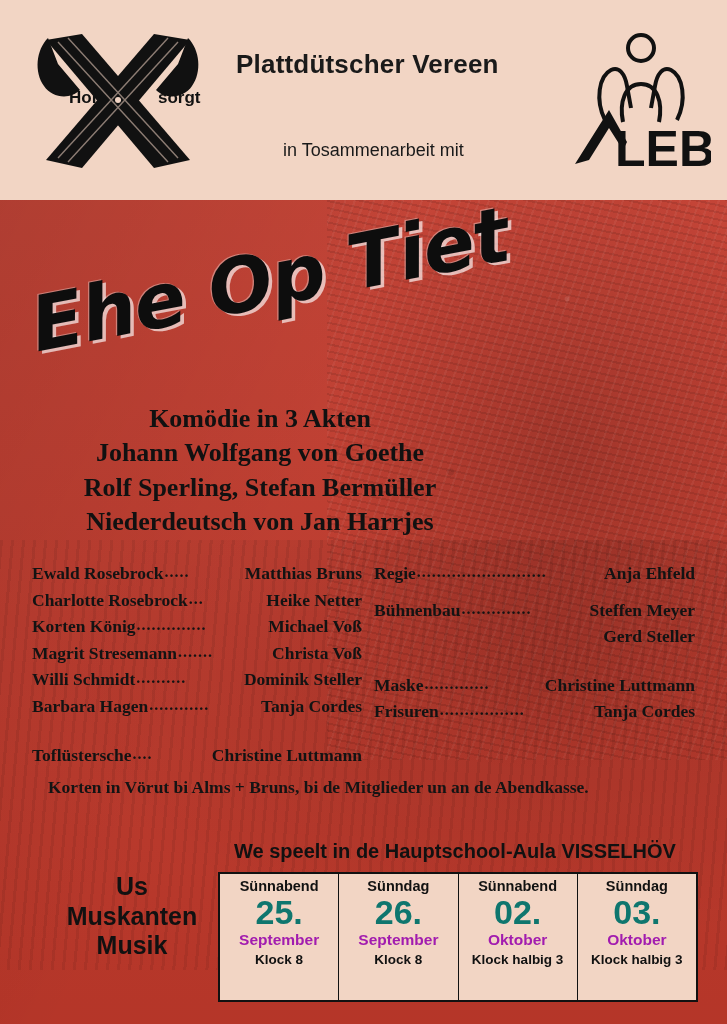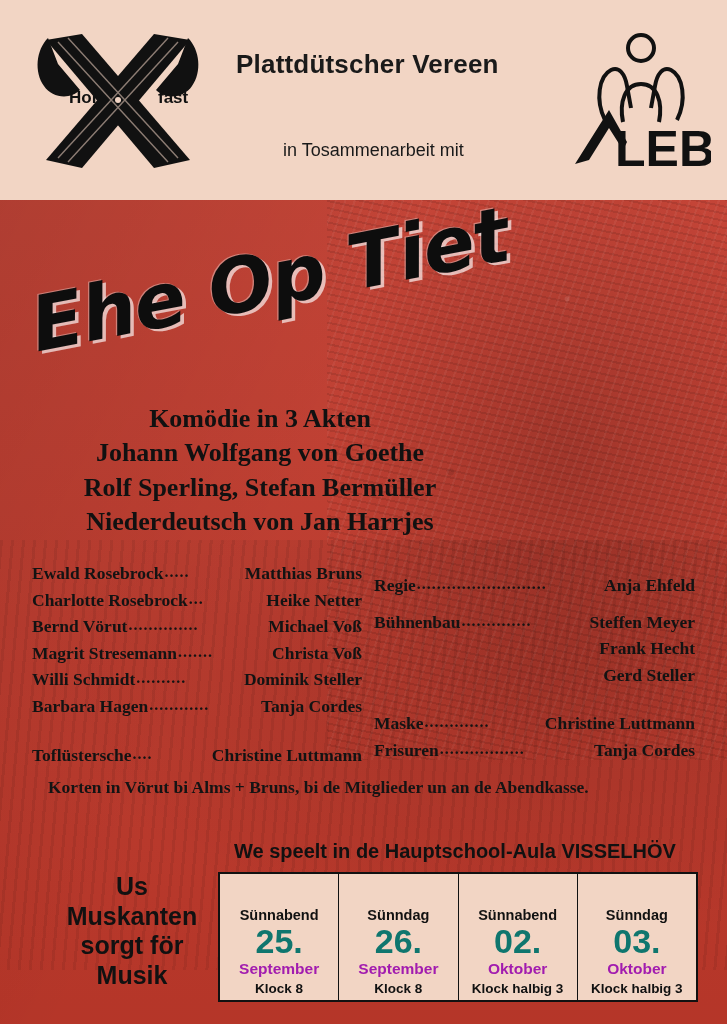--- a/index.html
+++ b/index.html
@@ -163,21 +163,21 @@
   }
   .cast-col-left {
     position: absolute;
     left: 0;
     top: 0;
     width: 330px;
   }
   .cast-col-right {
     position: absolute;
     left: 342px;
-    top: 12px;
+    top: 0;
     width: 321px;
   }
   .cast-row {
     display: flex;
     align-items: flex-start;
     white-space: nowrap;
     line-height: 1.52;
   }
   .cast-role {
     flex: 0 0 auto;
@@ -252,21 +252,21 @@
     display: flex;
     z-index: 6;
     box-sizing: border-box;
   }
   .date-cell {
     flex: 1 1 0;
     border-right: 1px solid #111;
     display: flex;
     flex-direction: column;
     align-items: center;
-    justify-content: flex-end;
+    justify-content: flex-start;
     padding: 4px 12px;
     box-sizing: border-box;
   }
   .date-cell:last-child { border-right: none; }
   .date-day {
     font-size: 14.5px;
     font-weight: bold;
     color: #111;
     margin-bottom: 1px;
   }
@@ -306,21 +306,21 @@
       </g>
       <g stroke="#f2d5c4" stroke-width="1.4" opacity="0.55">
         <path d="M40 22 L150 142" fill="none"></path>
         <path d="M50 18 L160 138" fill="none"></path>
         <path d="M160 22 L50 142" fill="none"></path>
         <path d="M150 18 L40 138" fill="none"></path>
       </g>
       <circle cx="100" cy="80" r="3" fill="#f2d5c4"></circle>
     </svg>
     <div class="hol-text">Hol</div>
-    <div class="fast-text">fast</div>
+    <div class="fast-text">sorgt</div>
 
     <div class="club-name">
       <div>Plattdütscher Vereen</div>
     </div>
 
     <div class="coop-line">in Tosammenarbeit mit</div>
 
     <svg class="leb-logo" viewBox="0 0 140 150">
       <g fill="none" stroke="#111" stroke-width="4">
         <circle cx="70" cy="24" r="13"></circle>
@@ -355,21 +355,21 @@
           <span class="cast-role">Ewald Rosebrock</span>
           <span class="cast-dots">.....</span>
           <span class="cast-name">Matthias Bruns</span>
         </div>
         <div class="cast-row">
           <span class="cast-role">Charlotte Rosebrock</span>
           <span class="cast-dots">...</span>
           <span class="cast-name">Heike Netter</span>
         </div>
         <div class="cast-row">
-          <span class="cast-role">Bernd Vörut</span>
+          <span class="cast-role">Korten König</span>
           <span class="cast-dots">..............</span>
           <span class="cast-name">Michael Voß</span>
         </div>
         <div class="cast-row">
           <span class="cast-role">Magrit Stresemann</span>
           <span class="cast-dots">.......</span>
           <span class="cast-name">Christa Voß</span>
         </div>
         <div class="cast-row">
           <span class="cast-role">Willi Schmidt</span>
@@ -395,23 +395,20 @@
           <span class="cast-dots">..........................</span>
           <span class="cast-name">Anja Ehfeld</span>
         </div>
         <div class="cast-gap-sm"></div>
         <div class="cast-row">
           <span class="cast-role">Bühnenbau</span>
           <span class="cast-dots">..............</span>
           <span class="cast-name">Steffen Meyer</span>
         </div>
         <div class="cast-row right-only">
-          <span class="cast-name">Frank Hecht</span>
-        </div>
-        <div class="cast-row right-only">
           <span class="cast-name">Gerd Steller</span>
         </div>
         <div class="cast-spacer"></div>
         <div class="cast-row">
           <span class="cast-role">Maske</span>
           <span class="cast-dots">.............</span>
           <span class="cast-name">Christine Luttmann</span>
         </div>
         <div class="cast-row">
           <span class="cast-role">Frisuren</span>
@@ -424,21 +421,20 @@
 
     <div class="ticket-info">
       <div>Korten in Vörut bi Alms + Bruns, bi de Mitglieder un an de Abendkasse.</div>
     </div>
 
     <div class="venue">We speelt in de Hauptschool-Aula VISSELHÖV</div>
 
     <div class="music">
       <div>Us</div>
       <div>Muskanten</div>
-      <div>sorgt för</div>
       <div>Musik</div>
     </div>
 
     <div class="dates">
       <div class="date-cell">
         <div class="date-day">Sünnabend</div>
         <div class="date-num">25.</div>
         <div class="date-month">September</div>
         <div class="date-time">Klock 8</div>
       </div>

